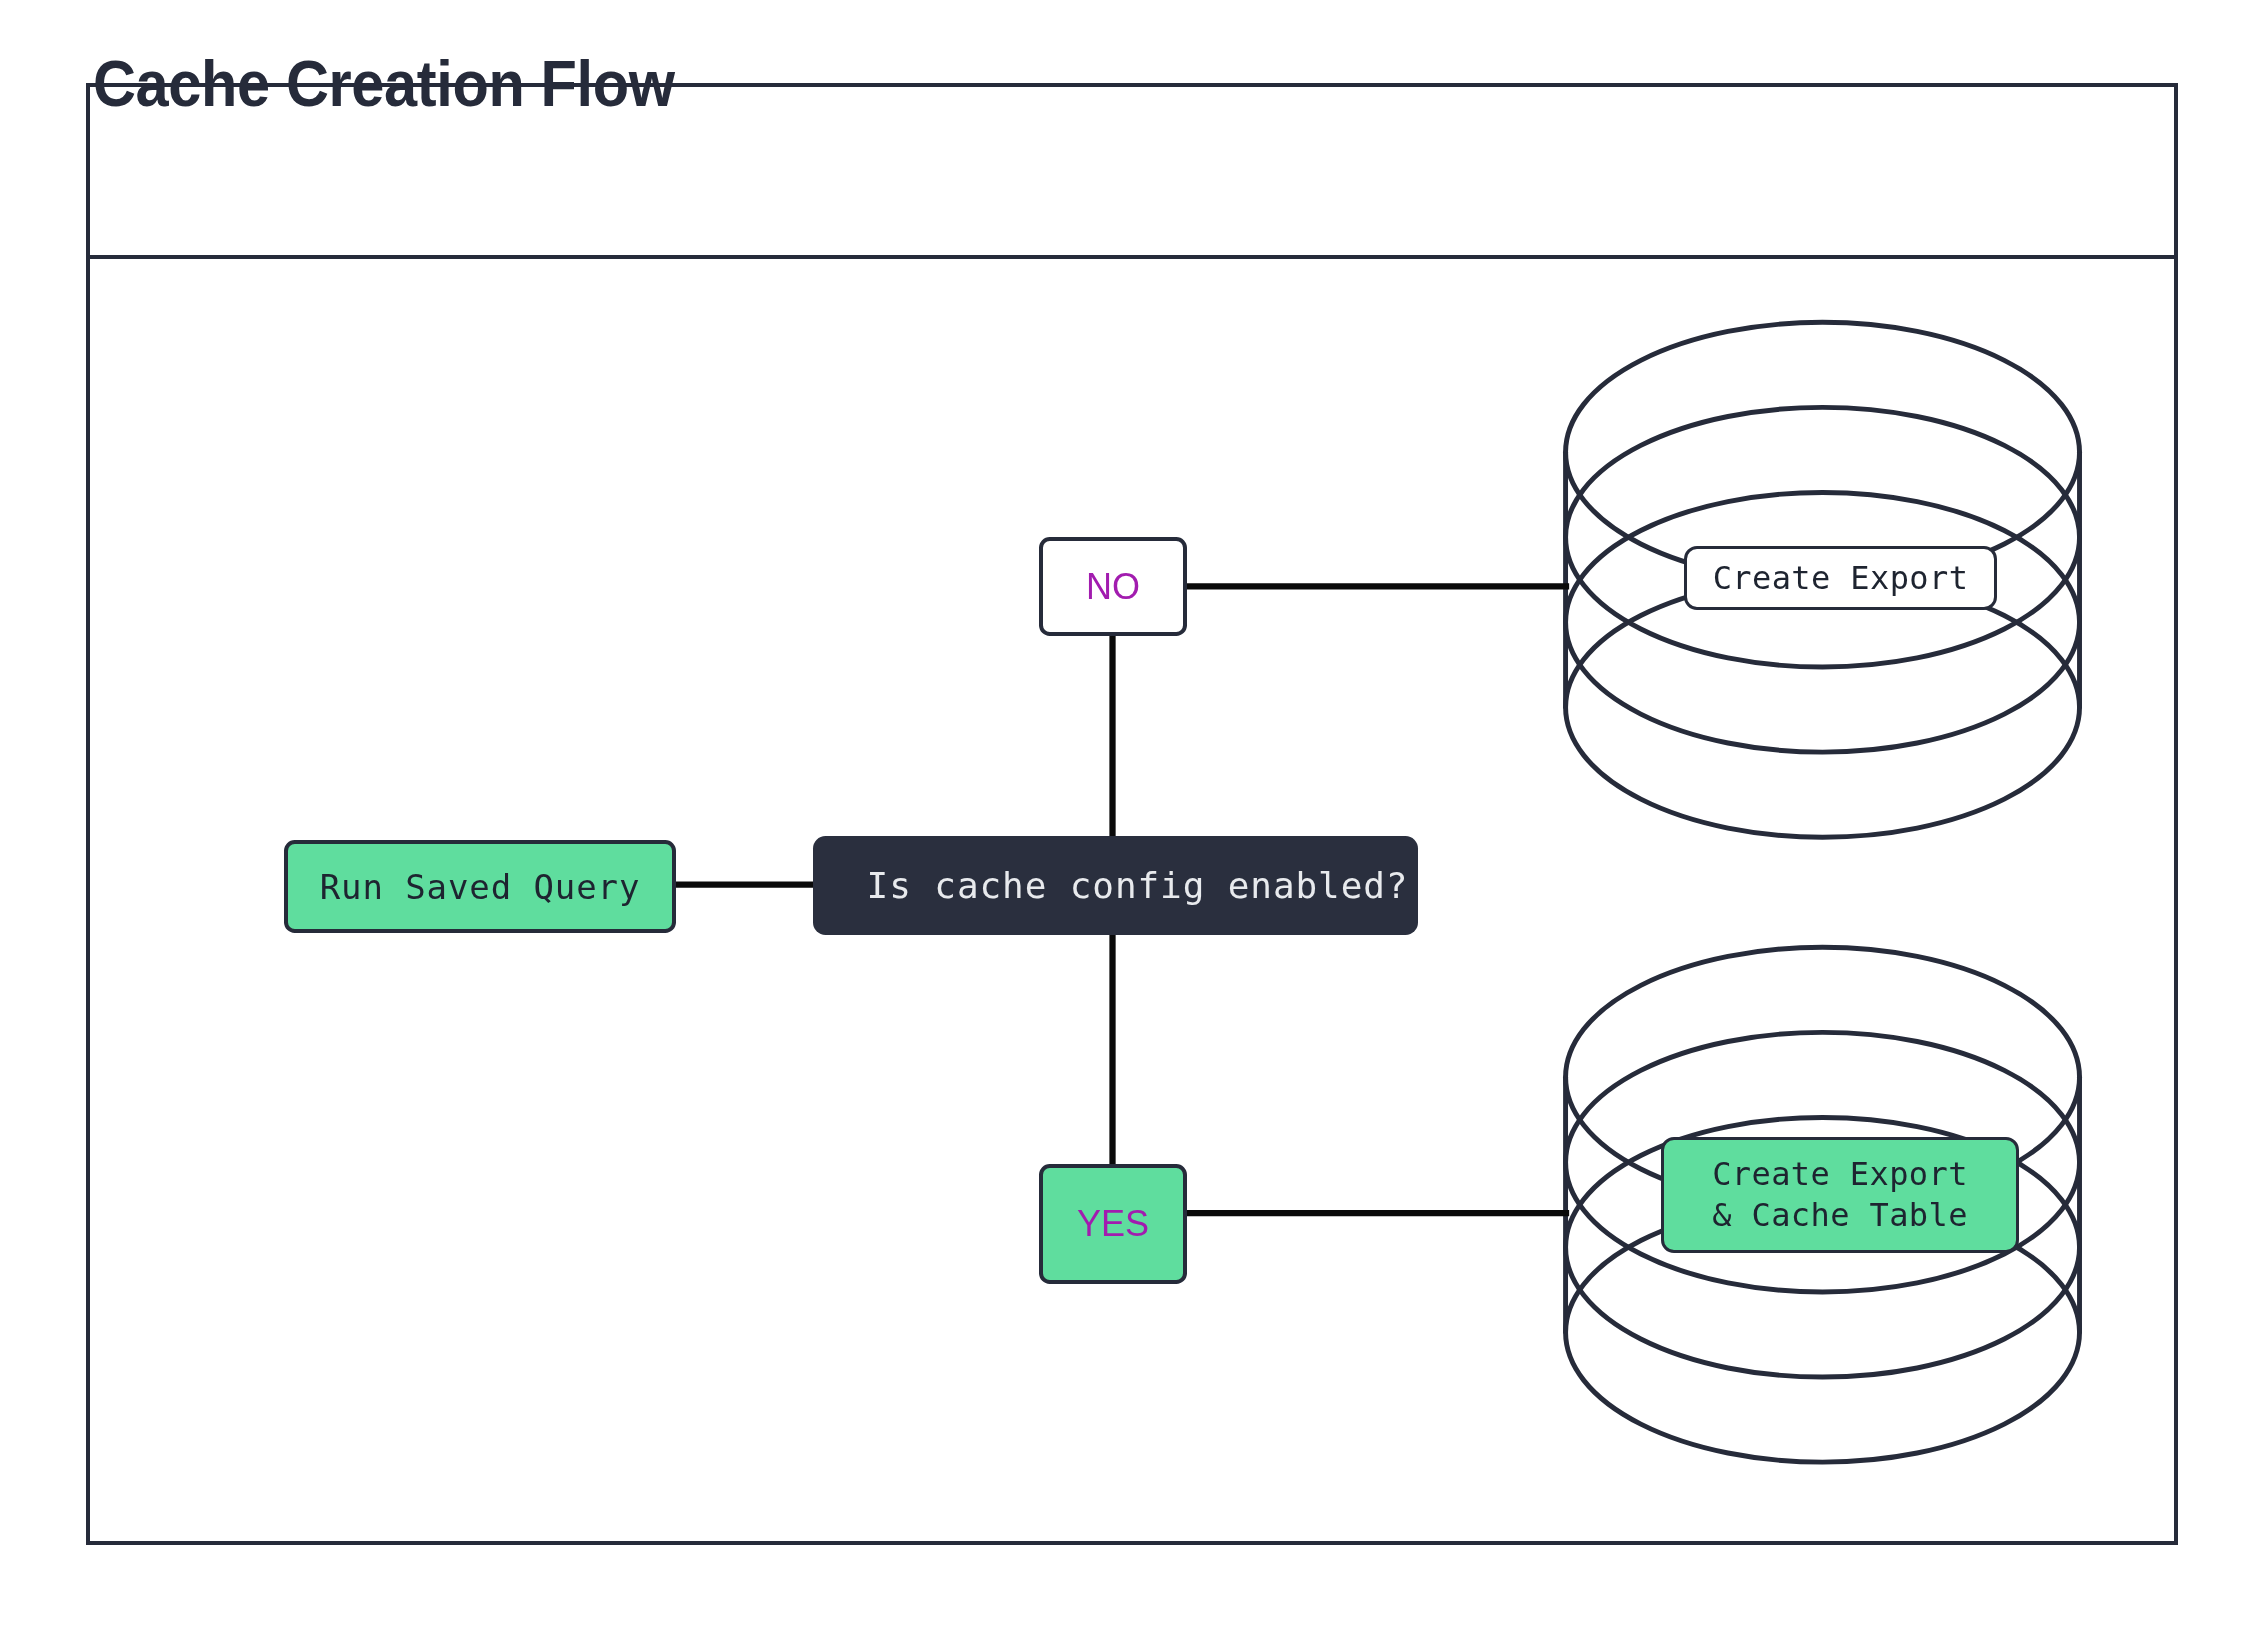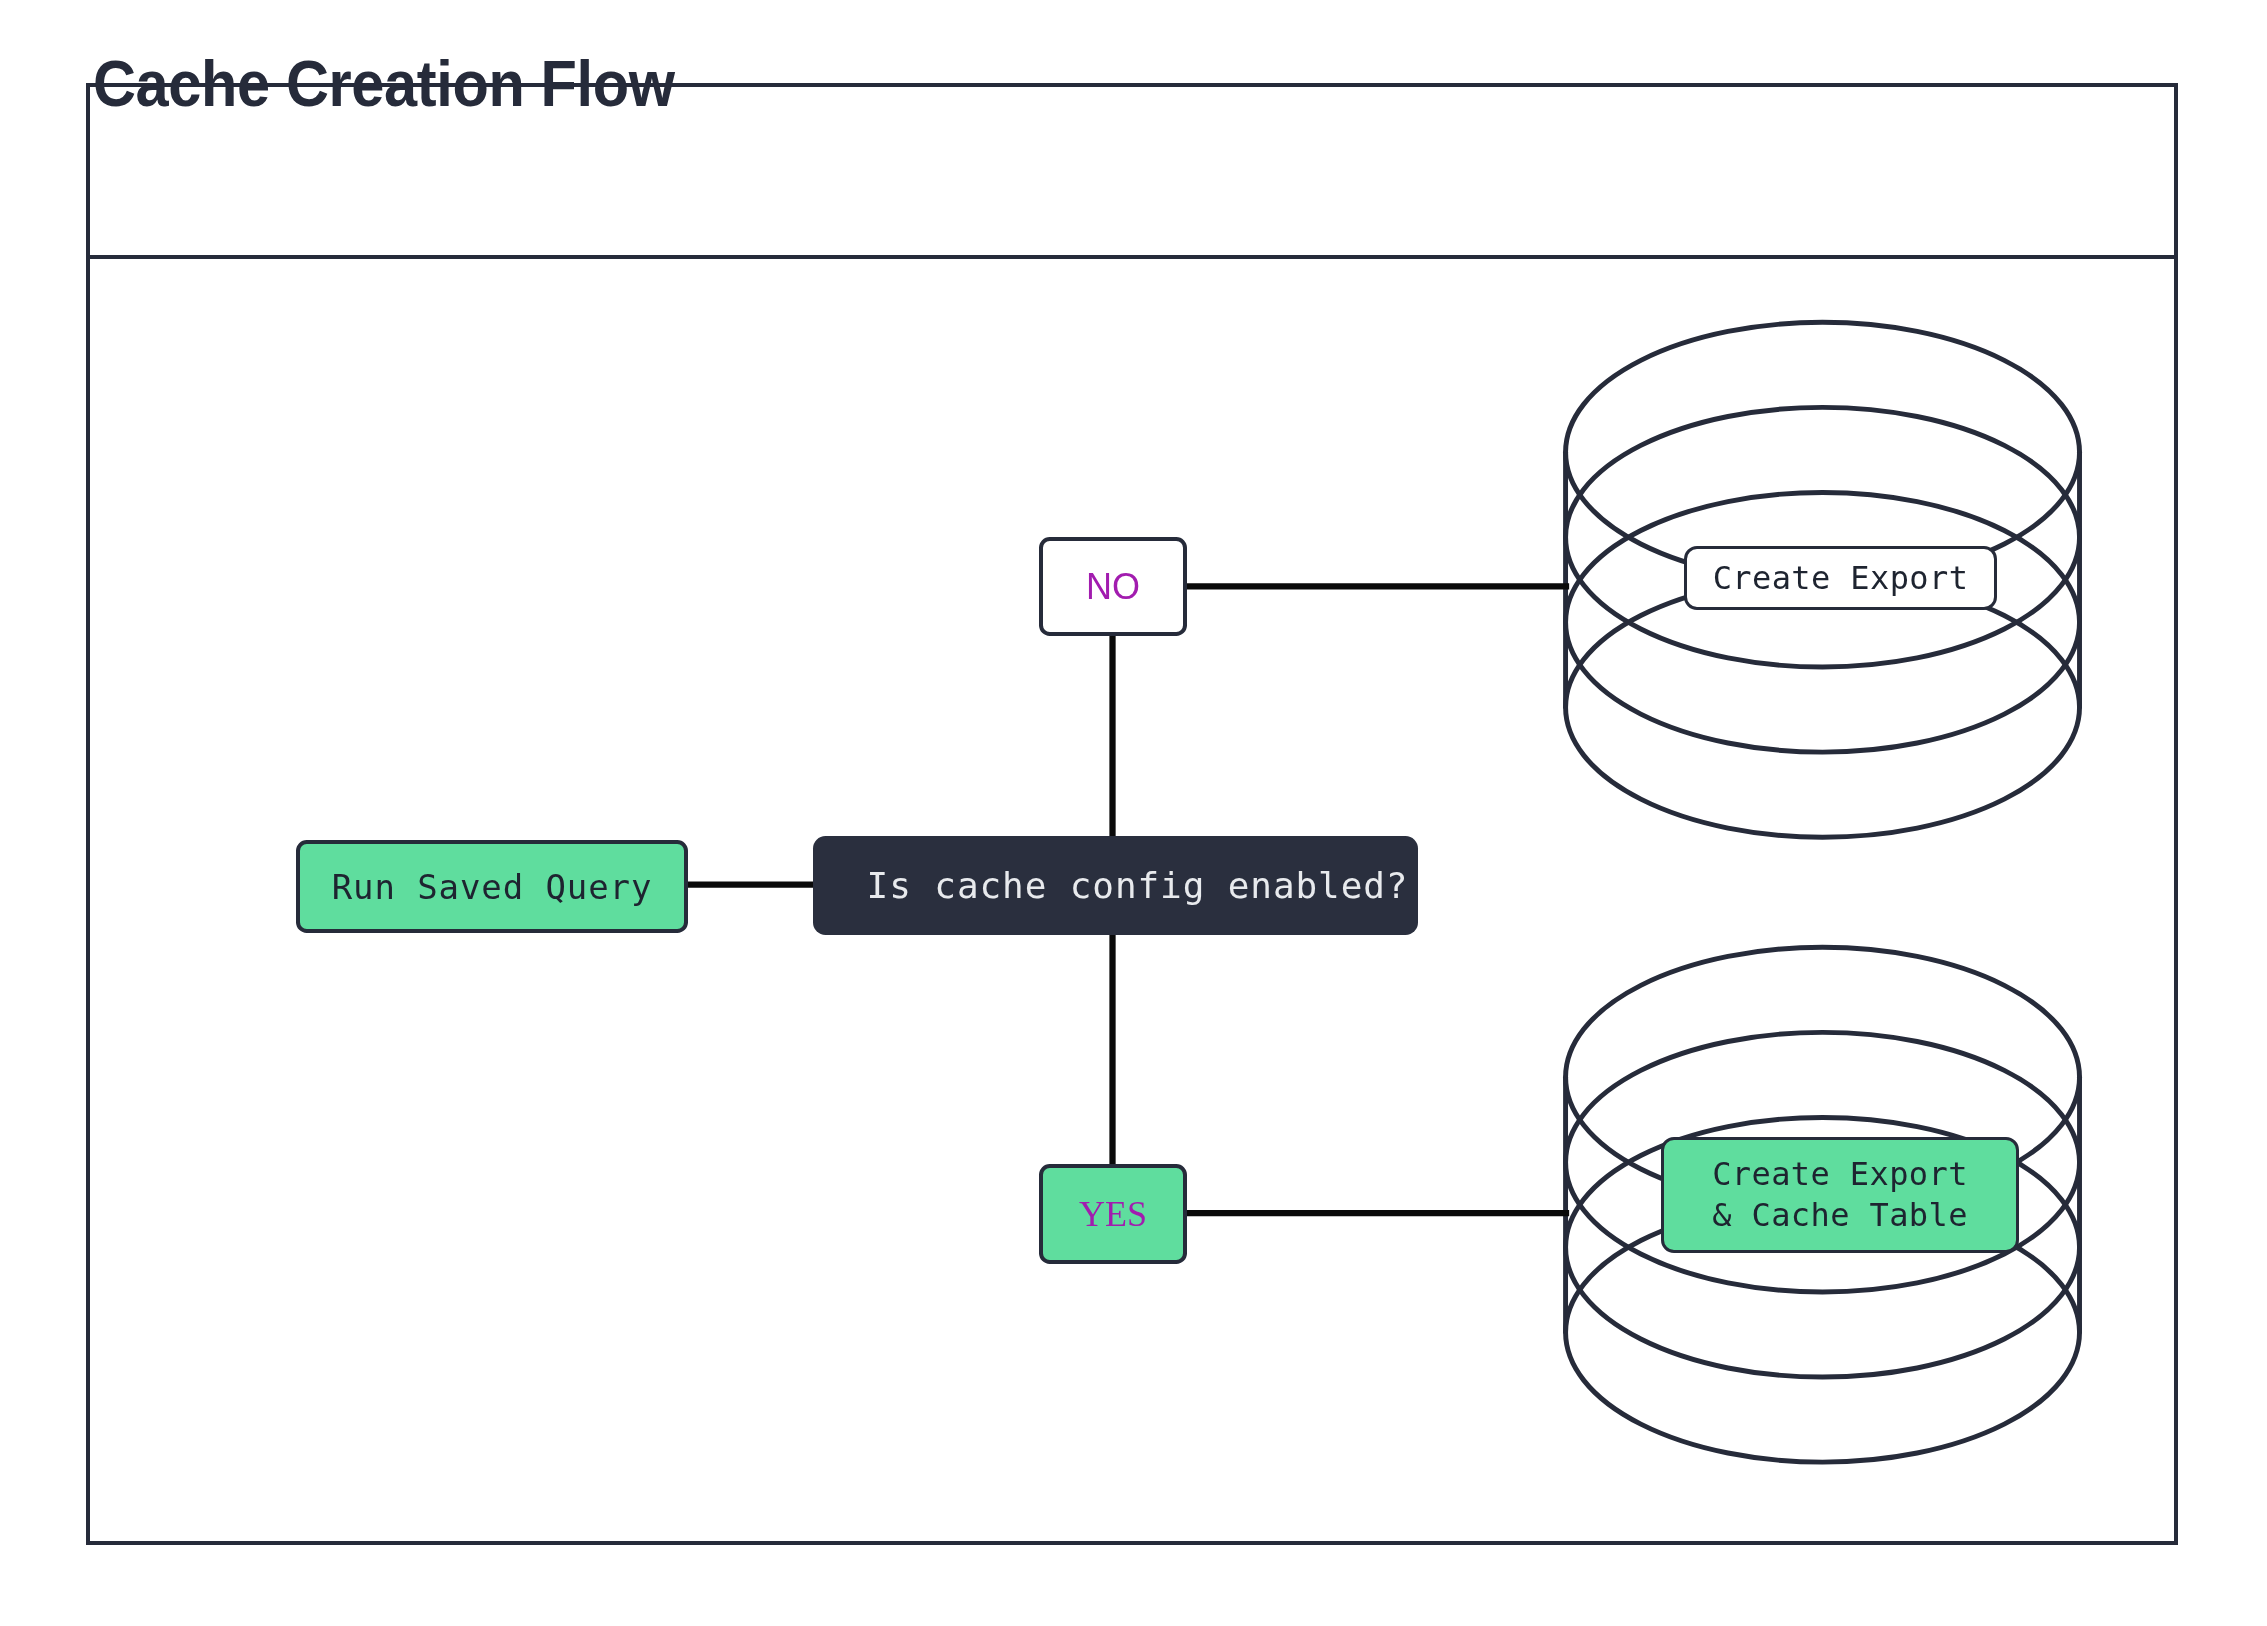--- a/index.html
+++ b/index.html
@@ -73,21 +73,21 @@
     display: flex;
     align-items: center;
     justify-content: center;
     text-align: center;
     border-radius: 10.7px;
     font-family: "DejaVu Sans Mono", "Liberation Mono", monospace;
     white-space: pre;
   }
 
   .node-process {
-    left: 296px;
+    left: 284px;
     top: 840px;
     width: 392px;
     height: 93px;
     background: #5FDD9E;
     border: 4.5px solid #262B3A;
     color: #1E2430;
     font-size: 34px;
     letter-spacing: 0.9px;
   }
 
@@ -121,23 +121,22 @@
     left: 1039px;
     top: 537px;
     width: 148px;
     height: 99px;
     background: #ffffff;
   }
   .label-yes {
     left: 1039px;
     top: 1164px;
     width: 148px;
-    height: 100px;
+    height: 120px;
     background: #5FDD9E;
-    font-family: Liberation Serif, serif;
   }
 
   
   .cyl-label {
     position: absolute;
     box-sizing: border-box;
     display: flex;
     flex-direction: column;
     align-items: center;
     justify-content: center;

